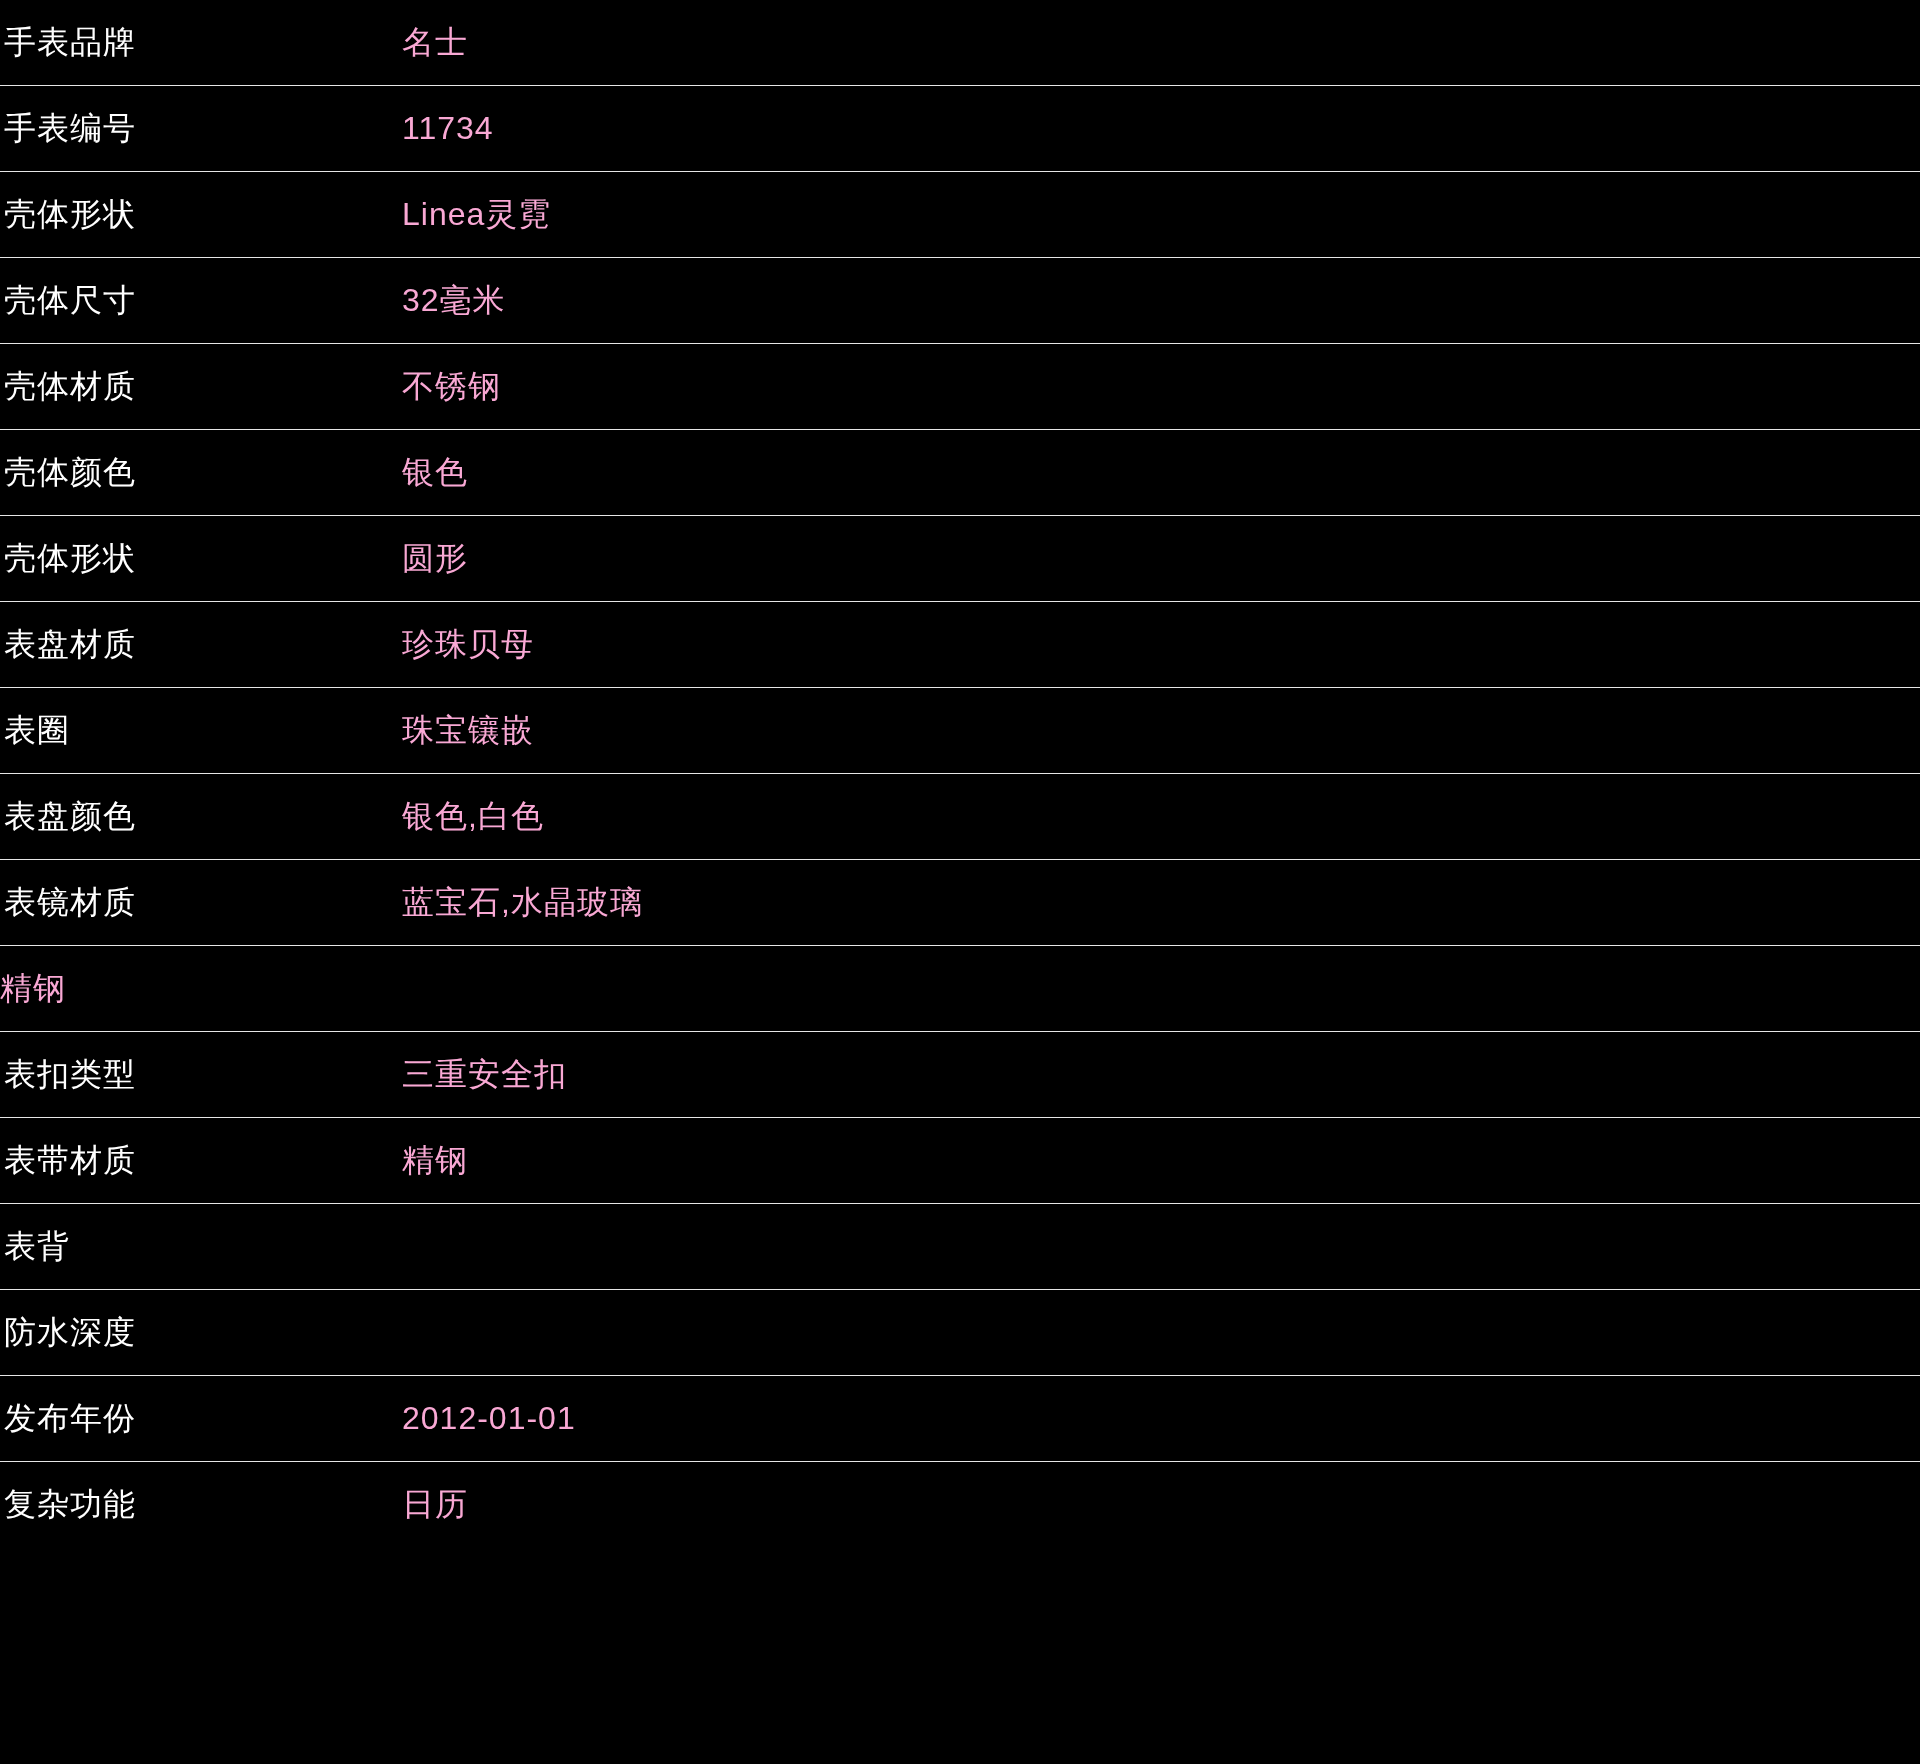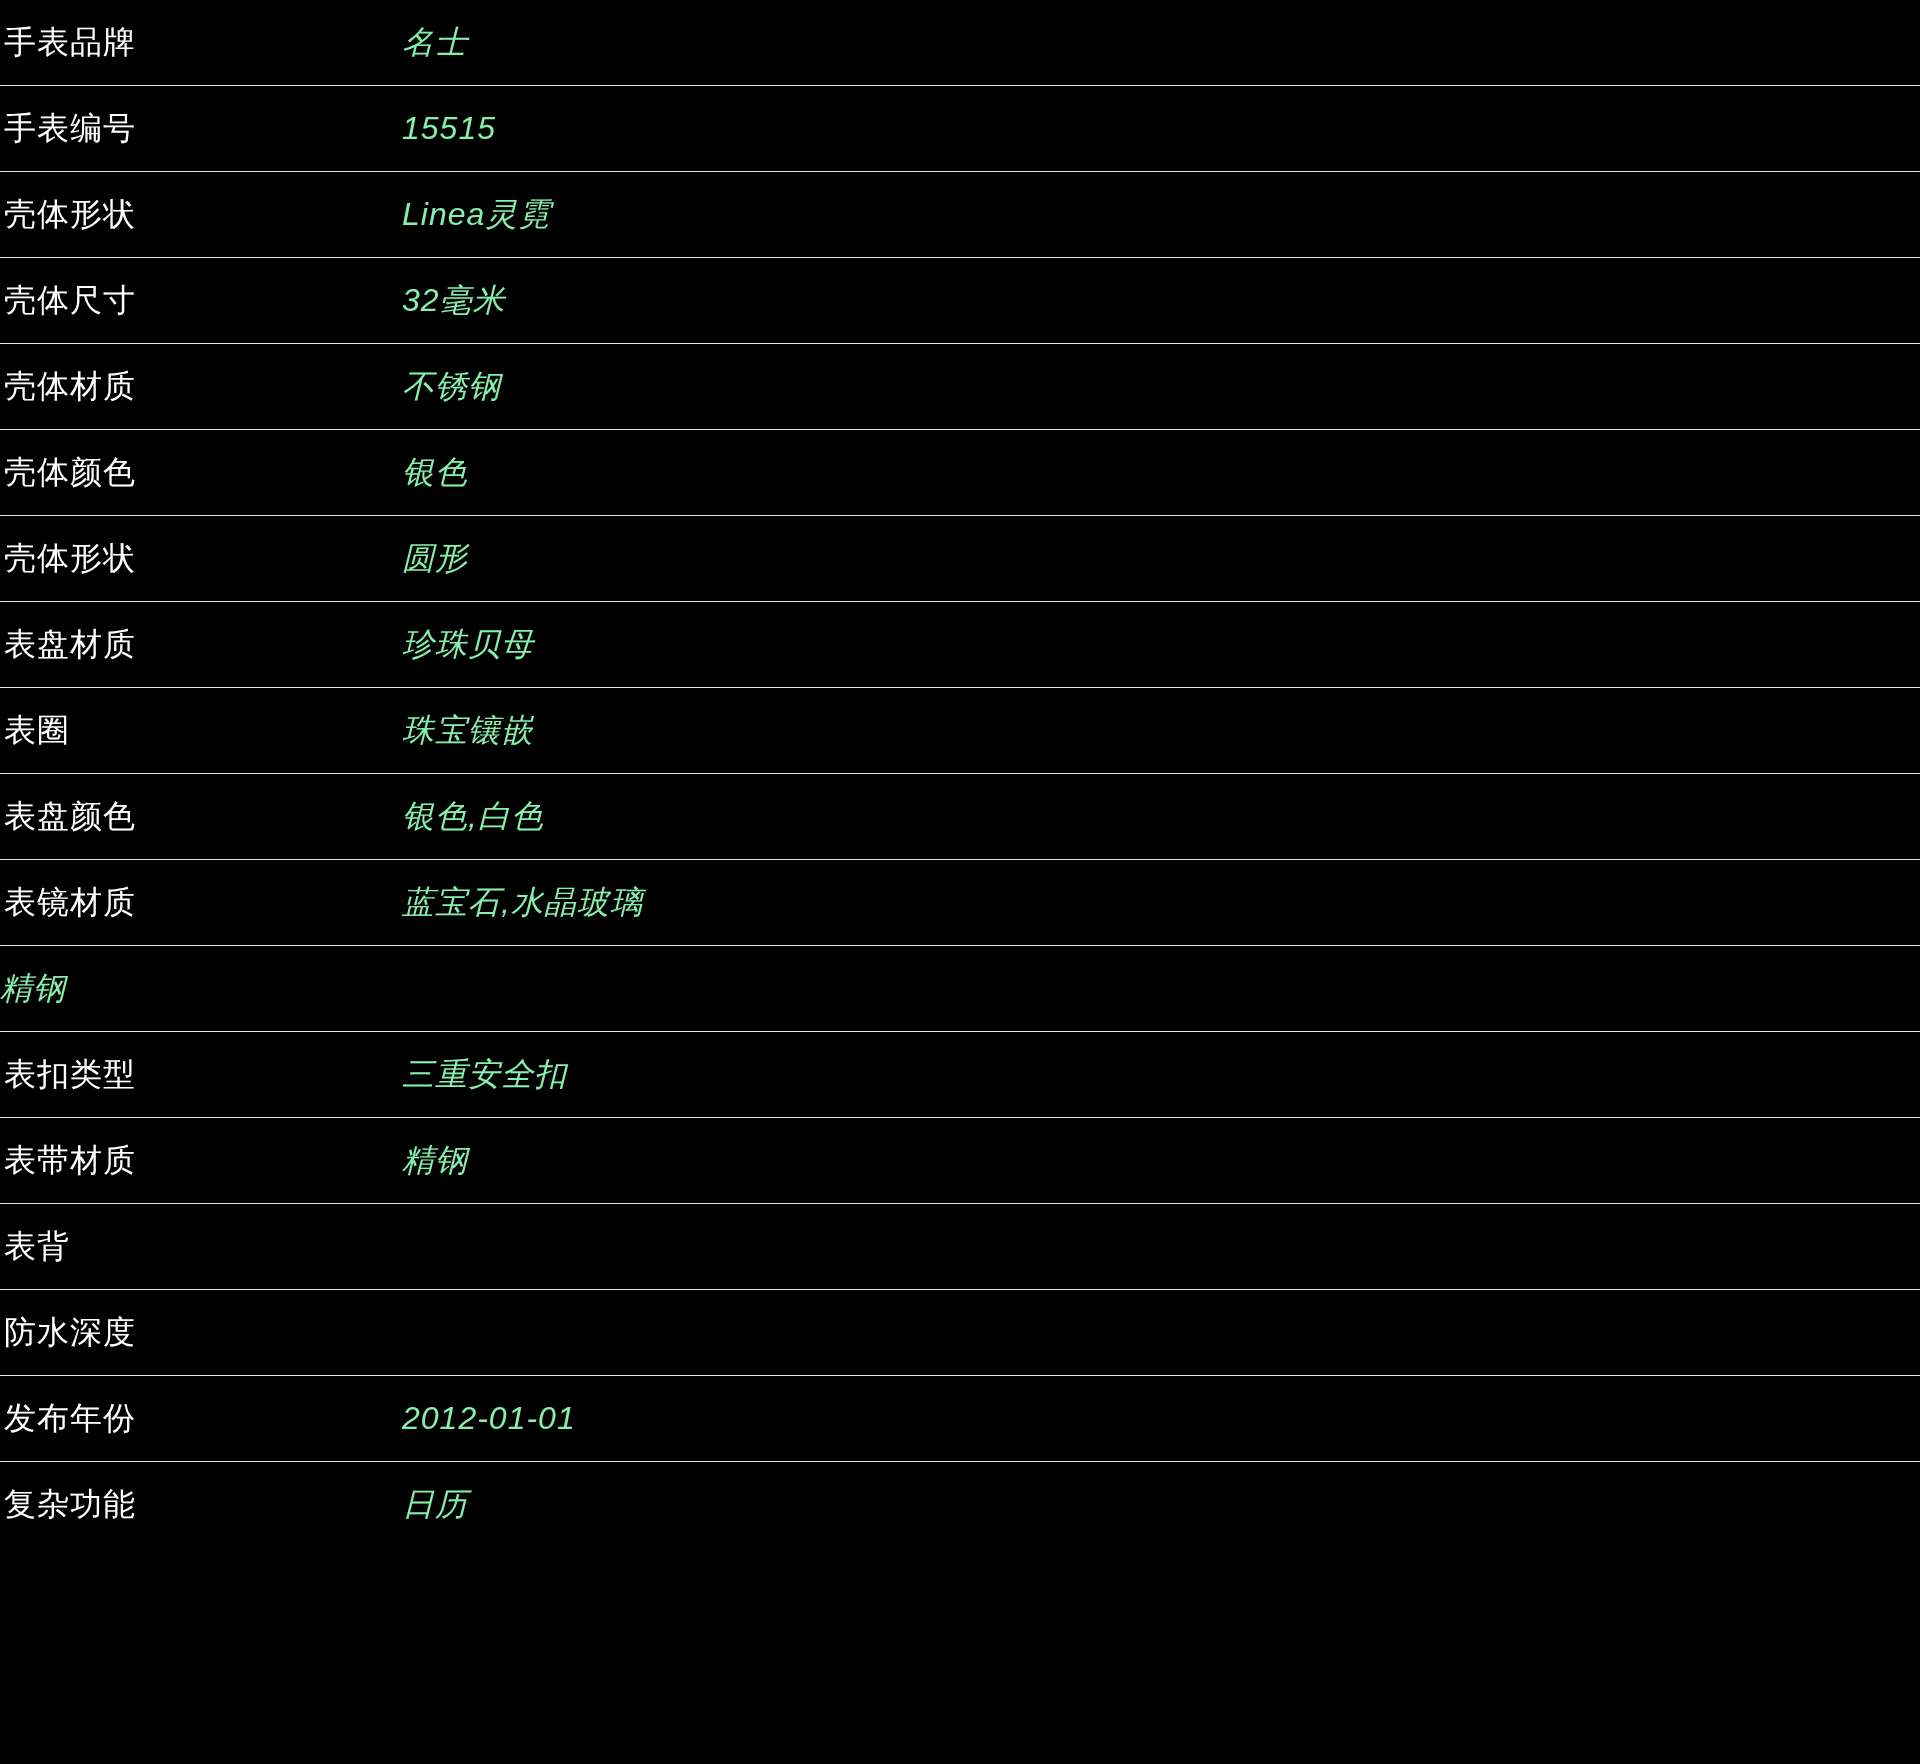--- a/index.html
+++ b/index.html
@@ -33,41 +33,40 @@
     width: 398px;
     padding-left: 4px;
     color: #ffffff;
     font-size: 32px;
     font-weight: 500;
     letter-spacing: 1px;
     white-space: nowrap;
   }
   .value {
     flex: 1 1 auto;
-    color: #86efac;
+    color: #f9a8d4;
     font-size: 32px;
     font-weight: 500;
     letter-spacing: 1px;
     white-space: nowrap;
-    font-style: italic;
   }
 </style>
 </head>
 <body>
 
 <div class="page">
   <div class="spec-table" id="spec-table">
   <div class="row">
     <div class="label">手表品牌</div>
     <div class="value">名士</div>
   </div>
 
   <div class="row">
     <div class="label">手表编号</div>
-    <div class="value">15515</div>
+    <div class="value">11734</div>
   </div>
 
   <div class="row">
     <div class="label">壳体形状</div>
     <div class="value">Linea灵霓</div>
   </div>
 
   <div class="row">
     <div class="label">壳体尺寸</div>
     <div class="value">32毫米</div>

